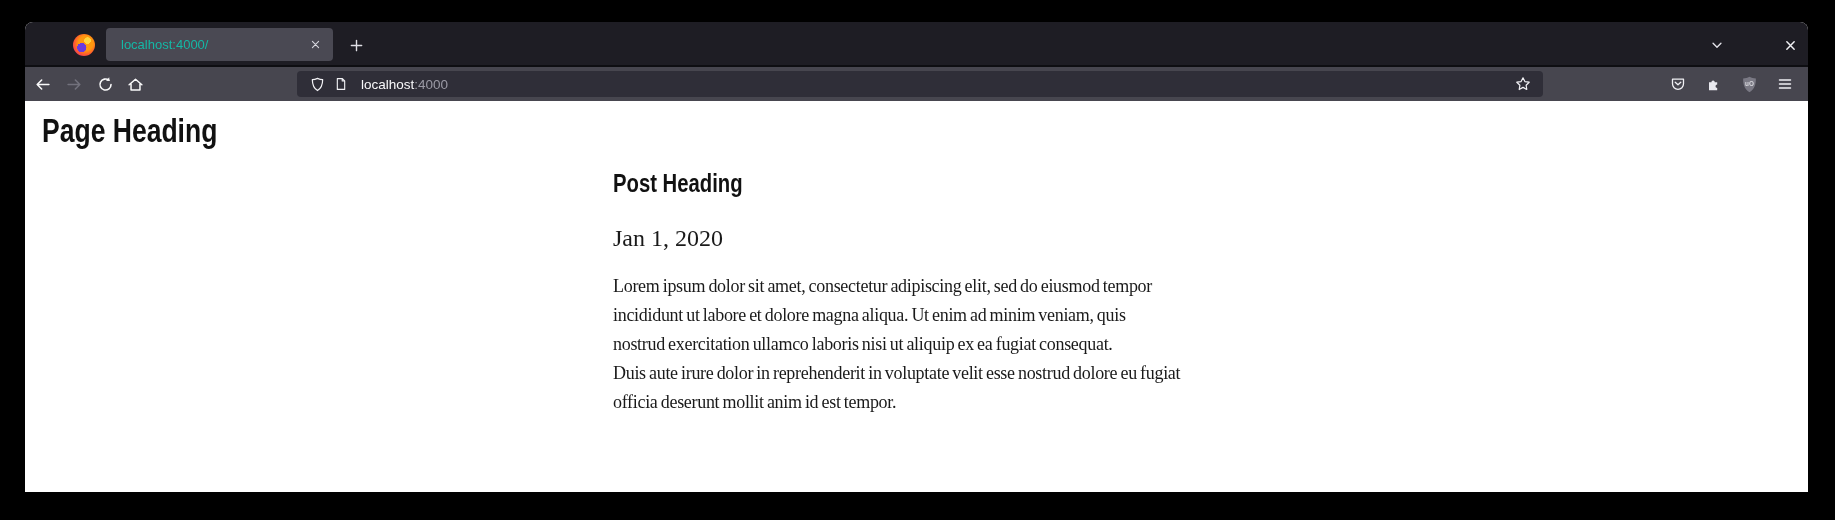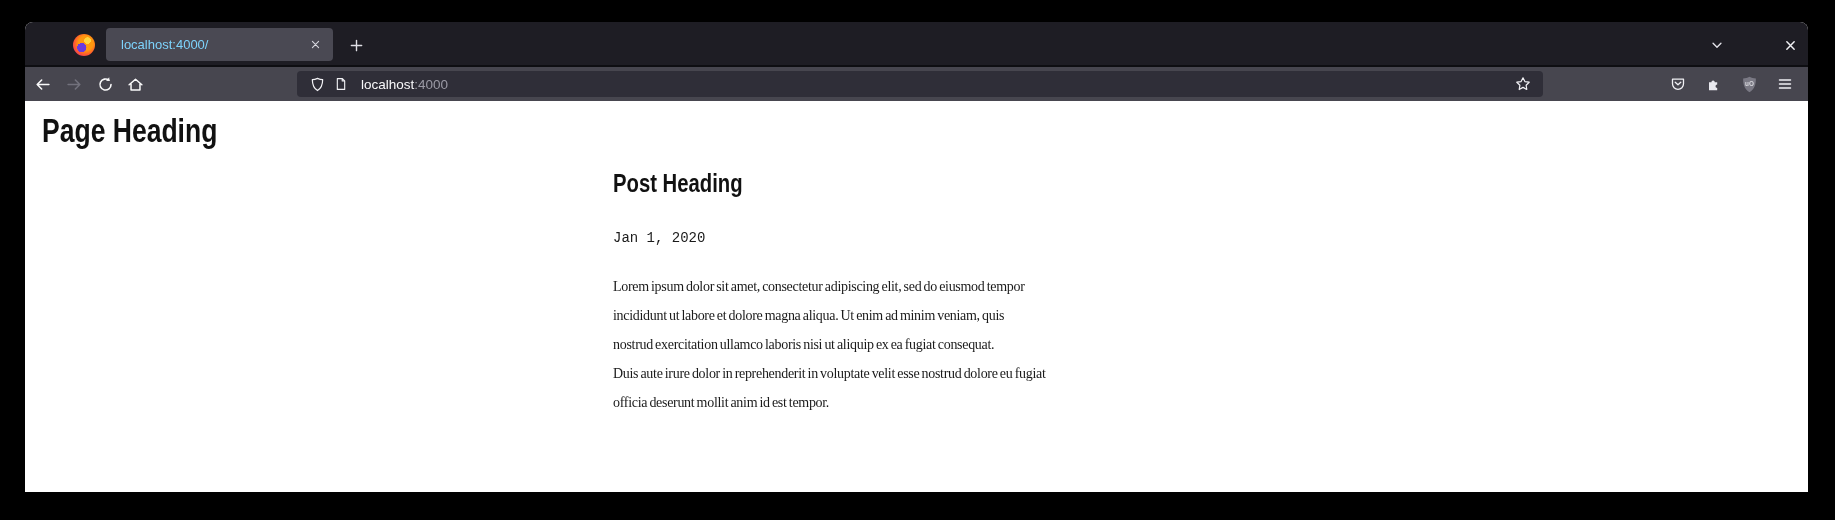--- a/index.html
+++ b/index.html
@@ -12,21 +12,21 @@
   
   .tab-bar { position:relative; height:45px; background:#1e1d24;
              border-bottom:2px solid #0e0e12; }
   .ff-logo { position:absolute; left:48px; top:12px; width:22px; height:22px; border-radius:50%;
              background:
                radial-gradient(circle at 66% 30%, #ffd53d 0 15%, rgba(0,0,0,0) 16%),
                radial-gradient(circle at 40% 62%, #6a3bdc 0 24%, rgba(0,0,0,0) 25%),
                radial-gradient(circle at 58% 42%, #ff980e 0 40%, #ff5b2e 62%, #e22f76 85%, #a0008f 100%); }
   .tab { position:absolute; left:81px; top:6px; width:227px; height:33px; background:#4a4953;
          border-radius:4px; display:flex; align-items:center; padding:0 8px 0 15px; }
-  .tab-title { flex:1; color:#7dd3fc; font-size:13px; white-space:nowrap; overflow:hidden; }
+  .tab-title { flex:1; color:#14b8a6; font-size:13px; white-space:nowrap; overflow:hidden; }
   .icon-btn { display:flex; align-items:center; justify-content:center; border-radius:4px; }
   .tab-close { width:20px; height:20px; }
   .newtab-btn { position:absolute; left:316px; top:8px; width:30px; height:30px; }
   .tablist-btn { position:absolute; left:1678px; top:9px; width:28px; height:28px; }
   .winclose-btn { position:absolute; left:1751px; top:9px; width:28px; height:28px; }
 
   
   .toolbar { position:relative; height:34px; background:#47464f; }
   .nav-btn { position:absolute; top:3px; width:28px; height:28px; }
   .url-bar { position:absolute; left:272px; top:4px; width:1246px; height:26px;
@@ -40,23 +40,23 @@
 
   
   .content { position:relative; height:483px; background:#fff; color:#1a1a1a; }
   .page-heading { margin:10px 0 0 17px; font-size:34px; font-weight:bold; color:#111;
                   line-height:1.15; display:inline-block; transform:scaleX(0.78);
                   transform-origin:left center; letter-spacing:0; white-space:nowrap; }
   .post { margin-left:588px; width:660px; }
   .post-title { margin-top:18px; font-size:26px; font-weight:bold; color:#111;
                 line-height:1.2; display:inline-block; transform:scaleX(0.78);
                 transform-origin:left center; white-space:nowrap; }
-  .post-date { margin-top:25px; font-family:Liberation Mono, monospace; font-size:14px;
+  .post-date { margin-top:25px; font-family:Liberation Serif, serif; font-size:24px;
                line-height:29px; color:#1a1a1a; }
-  .post-body { margin-top:19px; font-family:"Liberation Serif", serif; font-size:14px;
+  .post-body { margin-top:19px; font-family:"Liberation Serif", serif; font-size:18px;
                line-height:29px; color:#1a1a1a; letter-spacing:-0.3px; word-spacing:-1px; }
   .post-body .line { white-space:nowrap; }
 
   svg { display:block; }
 </style>
 </head>
 <body>
 
 <div class="browser-window">
 

